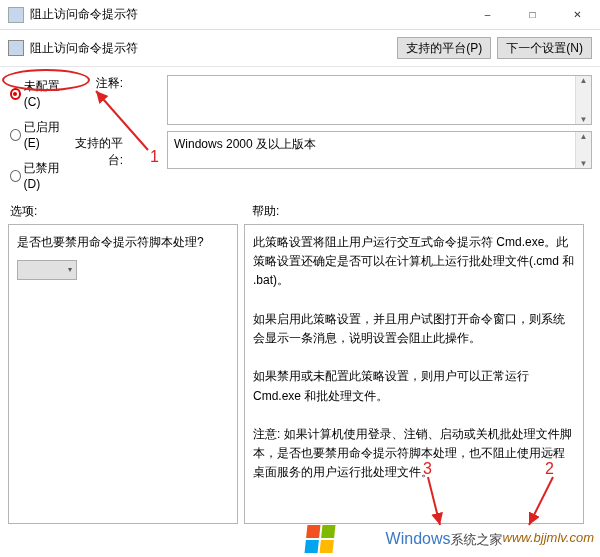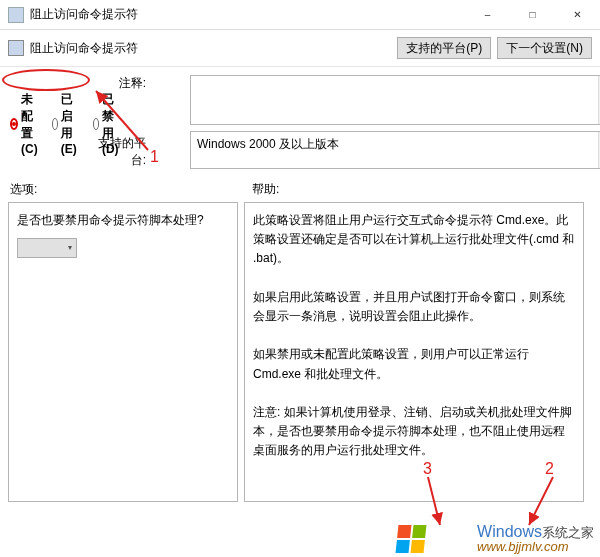--- a/index.html
+++ b/index.html
@@ -49,21 +49,21 @@
       padding: 0 8px;
     }
     .hr { height:1px; background:#e5e5e5; margin: 0 0 2px 0;}
     
     .config-area {
       display:flex;
       padding: 6px 8px 4px 10px;
       gap: 4px;
       position: relative;
     }
-    .radios { width: 82px; display:flex; flex-direction:row; gap: 10px; padding-top: 3px; font-weight: bold;}
+    .radios { width: 82px; display:flex; flex-direction:column; gap: 10px; padding-top: 3px;}
     .radio {
       display:flex; align-items:center; gap:3px;
       font-size:12px;
     }
     .radio.selected .dot {
       width:12px;height:12px;border:2px solid #d00;border-radius:50%;display:inline-flex;align-items:center;justify-content:center;
     }
     .radio.selected .dot .inner{width:4px;height:4px;border-radius:50%;background:#d00;}
     .radio .dot { width:12px;height:12px;border:1px solid #666;border-radius:50%;display:inline-block;}
     .oval {
@@ -150,21 +150,21 @@
       gap:2px;
       transform: skewX(-6deg);
     }
     .winlogo span:nth-child(1){background:#f25022}
     .winlogo span:nth-child(2){background:#7fba00}
     .winlogo span:nth-child(3){background:#00a4ef}
     .winlogo span:nth-child(4){background:#ffb900}
     .wm-text1{ color:#3b78c4; font-size:16px;}
     .wm-text2{ color:#444; font-size:13px;}
     .wm-url { color:#a16207; font-size:13px; font-style:italic;}
-    .wm-col{display:flex;flex-direction:column;line-height:1;margin-left:46px;}
+    .wm-col{display:flex;flex-direction:row;line-height:1;margin-left:46px;}
   </style>
 </head>
 <body>
 
 <div class="titlebar">
   <div class="icon"></div>
   <div class="title">阻止访问命令提示符</div>
   <div class="winbtns">
     <div class="winbtn">–</div>
     <div class="winbtn">□</div>

